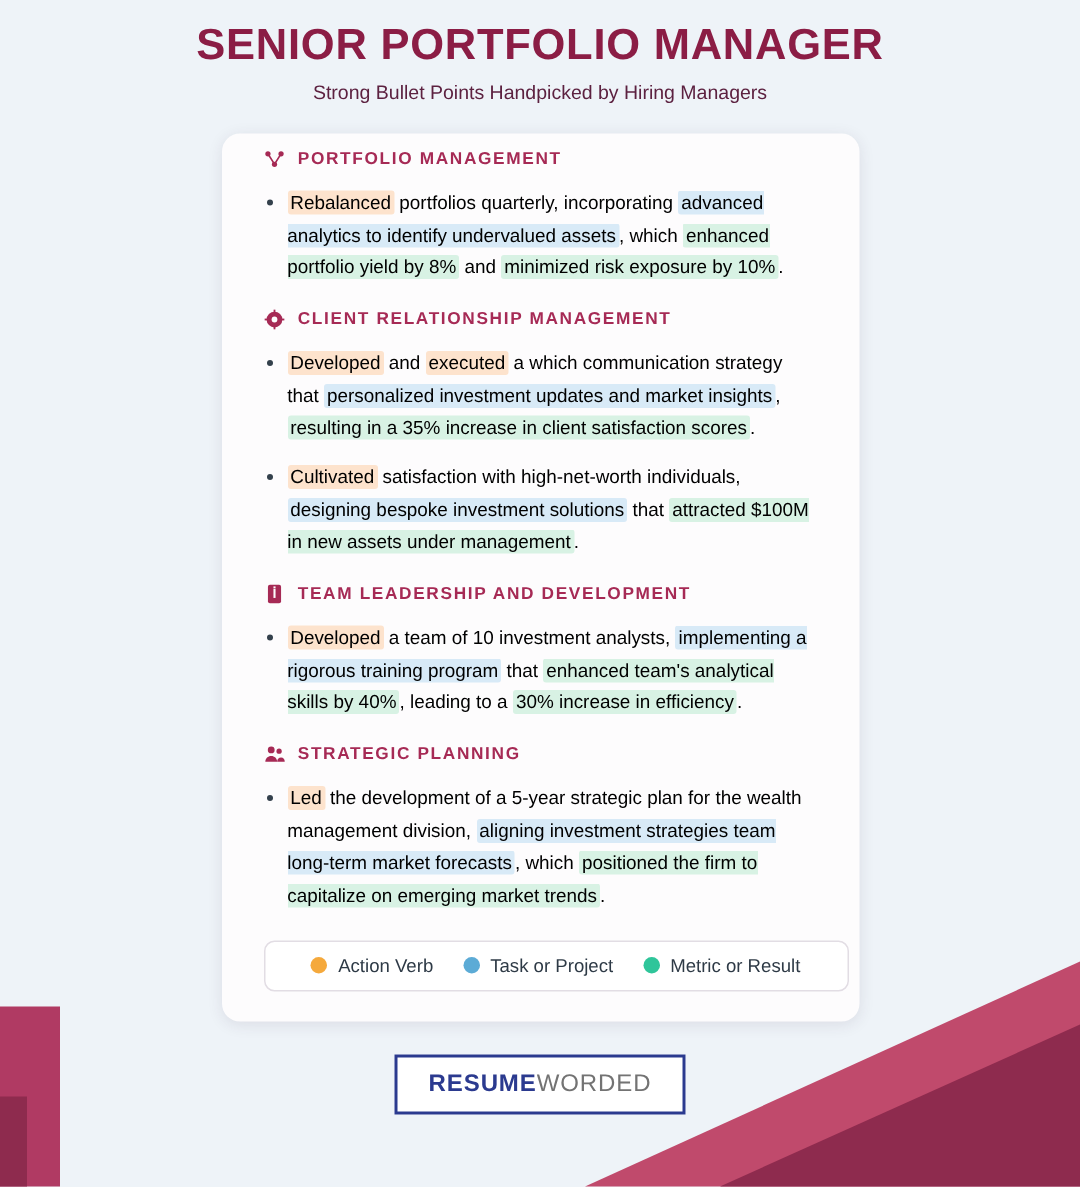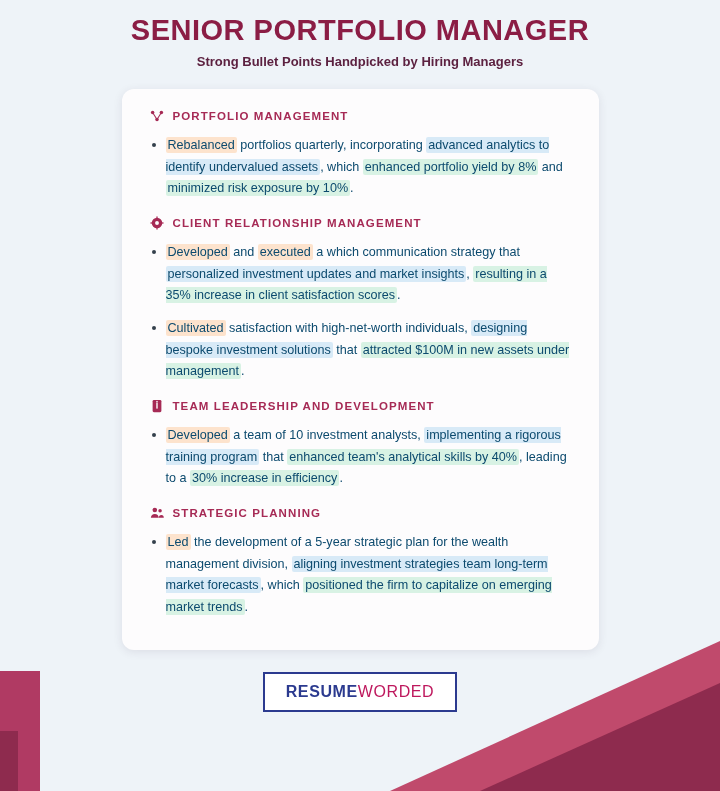--- a/index.html
+++ b/index.html
@@ -67,33 +67,33 @@
     font-size: 29px;
     font-weight: bold;
     letter-spacing: 0.5px;
     color: #8b1d45;
     font-family: "Liberation Sans", sans-serif;
   }
   .header .subtitle {
     margin-top: 7px;
     font-size: 13px;
     color: #5c2140;
-    font-weight: bold;
+    font-weight: normal;
   }
 
   
   .card {
     position: relative;
     z-index: 5;
     margin: 20px auto 0 auto;
-    width: 477px;
+    width: 425px;
     background: #fdfcfd;
     border-radius: 12px;
     box-shadow: 0 2px 10px rgba(60, 40, 70, 0.10);
-    padding: 20px 28px 20px 28px;
+    padding: 10px 28px 20px 28px;
     box-sizing: border-box;
   }
 
   .section { margin-bottom: 6px; }
   .section + .section { margin-top: 16px; }
 
   .section-head {
     display: flex;
     align-items: center;
     gap: 9px;
@@ -120,21 +120,21 @@
     list-style: none;
     margin: 0;
     padding: 0;
   }
   ul.bullets li {
     position: relative;
     padding-left: 16px;
     margin-bottom: 11px;
     font-size: 12.6px;
     line-height: 1.72;
-    color: #0c4a6e;
+    color: #000000;
   }
   ul.bullets li:before {
     content: "";
     position: absolute;
     left: 2px;
     top: 8px;
     width: 4px;
     height: 4px;
     border-radius: 50%;
     background: #34404c;
@@ -178,21 +178,21 @@
     margin: 22px auto 0 auto;
     width: 190px;
     border: 2px solid #2b3a8f;
     background: #ffffff;
     text-align: center;
     padding: 9px 0;
     font-size: 16px;
     letter-spacing: 0.6px;
   }
   .footer .f1 { color: #2b3a8f; font-weight: bold; }
-  .footer .f2 { color: #be185d; font-weight: normal; }
+  .footer .f2 { color: #737373; font-weight: normal; }
 </style>
 </head>
 <body>
 
 <div class="corner-bl"></div>
 <div class="corner-bl-2"></div>
 <div class="corner-br"></div>
 <div class="corner-br-2"></div>
 
 <div class="header">
@@ -263,17 +263,31 @@
             </svg>
           </span>
           <span class="sec-title">STRATEGIC PLANNING</span>
         </div>
         <ul class="bullets">
           <li><span class="hl-verb">Led</span><span> the development of a 5-year strategic plan for the wealth management division, </span><span class="hl-task">aligning investment strategies team long-term market forecasts</span><span>, which </span><span class="hl-metric">positioned the firm to capitalize on emerging market trends</span><span>.</span></li>
         </ul>
       </div>
     </div>
 
+  <div class="legend">
+    <div class="legend-item">
+      <span class="legend-dot" style="background: rgb(245, 169, 60);"></span>
+      <span>Action Verb</span>
+    </div>
+    <div class="legend-item">
+      <span class="legend-dot" style="background: rgb(92, 171, 214);"></span>
+      <span>Task or Project</span>
+    </div>
+    <div class="legend-item">
+      <span class="legend-dot" style="background: rgb(47, 197, 154);"></span>
+      <span>Metric or Result</span>
+    </div>
+  </div>
 </div>
 
 <div class="footer">
   <span class="f1">RESUME</span><span class="f2">WORDED</span>
 </div>
 
 </body></html>

